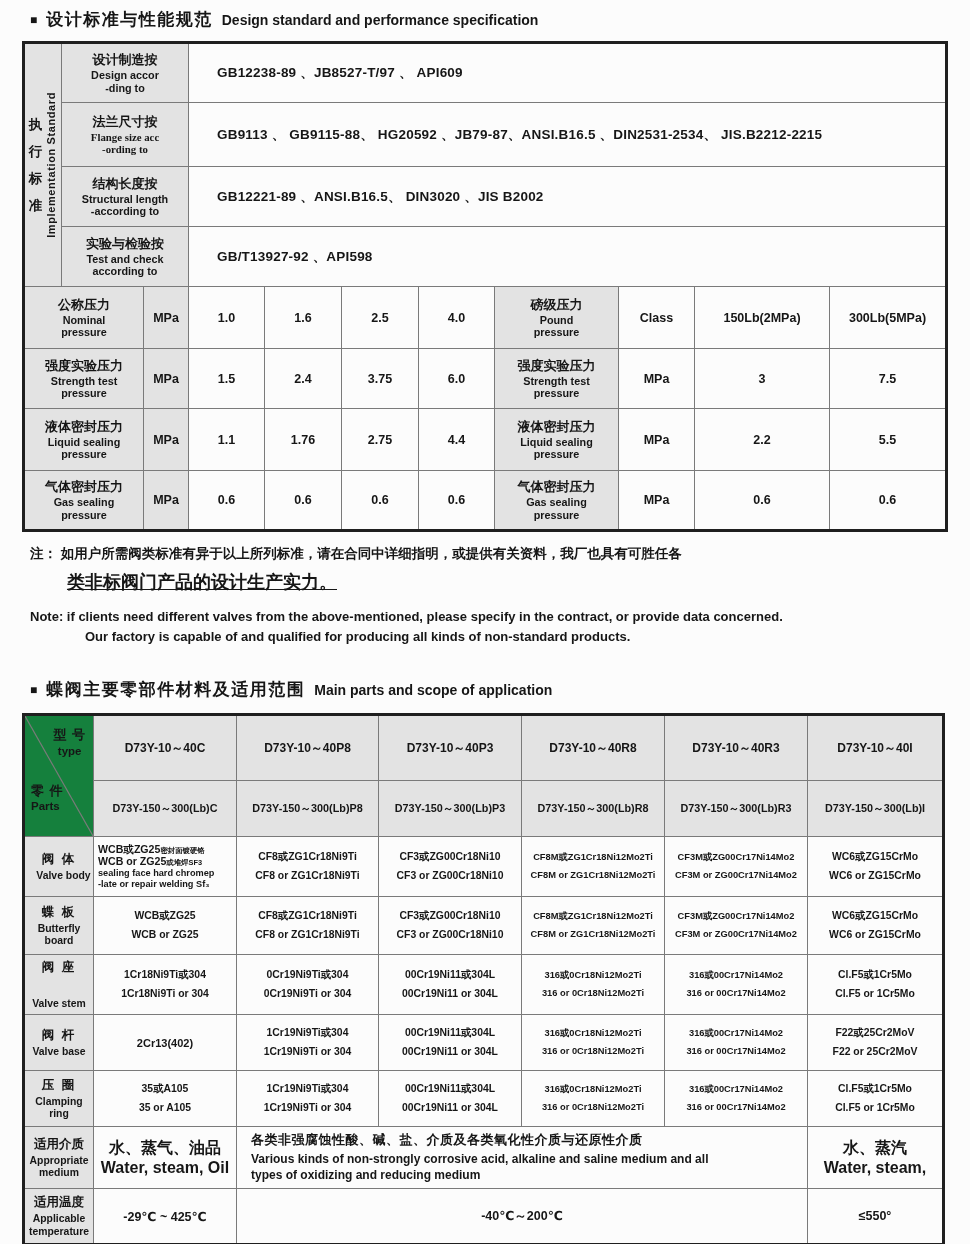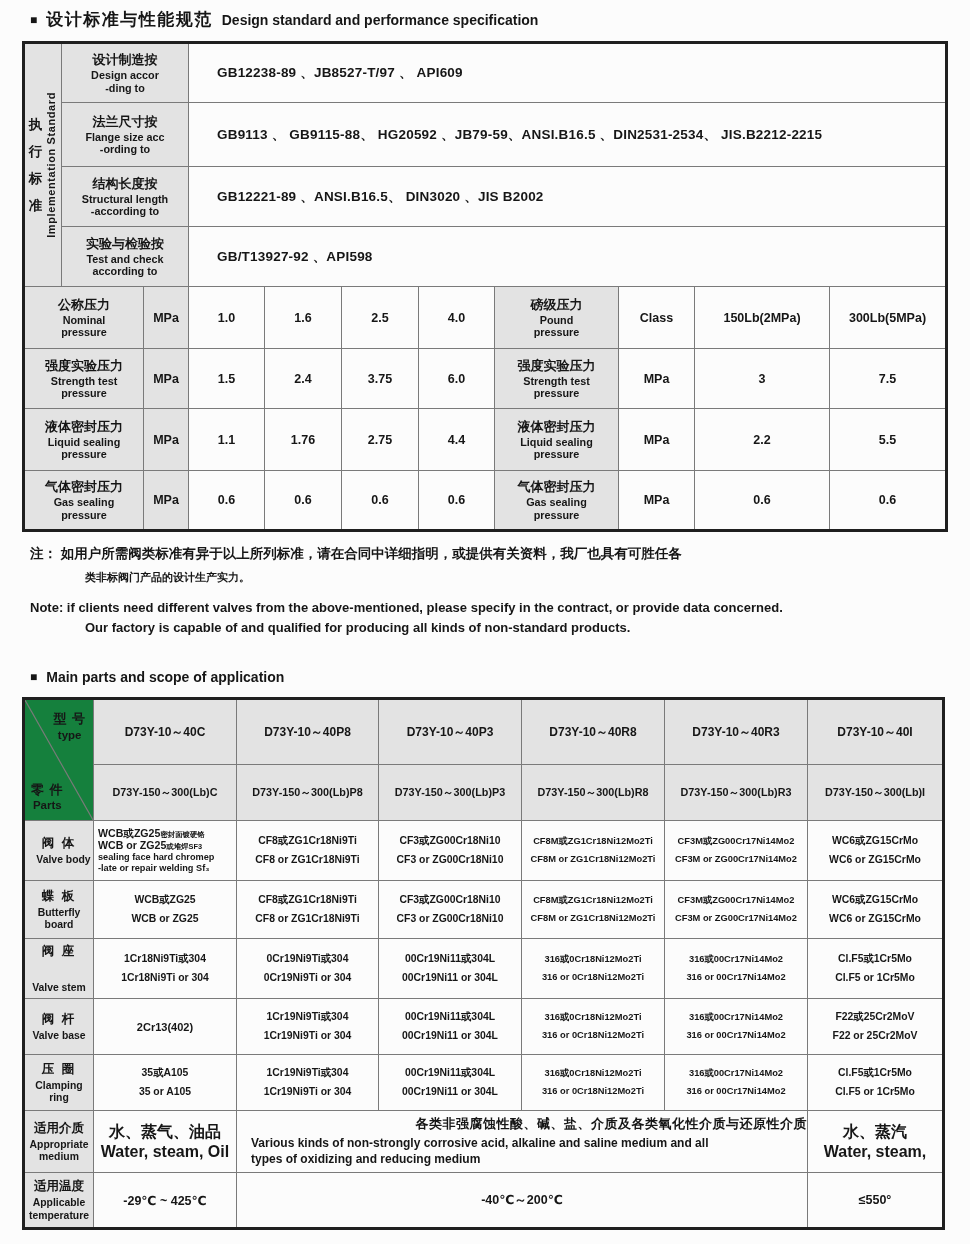--- a/index.html
+++ b/index.html
@@ -26,48 +26,48 @@
   .lbl .en{font-size:10.8px;line-height:1.18;white-space:pre-line;}
   .std-val{text-align:left;padding-left:28px;font-size:13.5px;letter-spacing:0.2px;}
   .unit{font-size:12.5px;}
   .pv{font-size:12.5px;}
   .vwrap{display:flex;align-items:center;justify-content:center;gap:3px;}
   .zh-vert{white-space:pre-line;font-size:13.5px;line-height:2.0;}
   .en-vert{writing-mode:vertical-rl;transform:rotate(180deg);font-size:11px;letter-spacing:0.6px;}
   
   .note{margin:13px 0 0 8px;}
   .note .zh1{font-size:13.5px;}
-  .note .zh2{font-size:11px;margin-left:55px;margin-top:7px;}
+  .note .zh2{font-size:18px;margin-left:37px;margin-top:7px;text-decoration:underline;}
   .note .en1{font-size:13px;margin-top:15px;}
   .note .en2{font-size:13px;margin-left:55px;margin-top:5px;}
   .sec2{margin-top:34px;}
   
   .corner{position:relative;background:#15803d;}
   .corner svg{position:absolute;left:0;top:0;width:100%;height:100%;display:block;}
   .corner .tp{position:absolute;top:10px;right:7px;text-align:center;}
   .corner .tp .zh{font-size:13px;letter-spacing:1px;}
   .corner .tp .en{font-size:11.5px;margin-top:1px;}
-  .corner .pt{position:absolute;bottom:9px;left:6px;text-align:center;}
+  .corner .pt{position:absolute;bottom:24px;left:6px;text-align:left;}
   .corner .pt .zh{font-size:13px;letter-spacing:1px;}
   .corner .pt .en{font-size:11.5px;}
   .type-c{font-size:12px;}
   .code-c{font-size:10.8px;}
   .mat-label .zh{font-size:12.5px;letter-spacing:2px;}
   .mat-label .en{font-size:10.4px;line-height:1.2;white-space:pre-line;margin-top:2px;}
   .mcell{display:flex;flex-direction:column;justify-content:center;gap:8px;}
   .mcell span{font-size:10.4px;line-height:1;white-space:nowrap;}
   tr.mat td:nth-child(5) span,tr.mat td:nth-child(6) span{font-size:9.3px;}
   .vb1{text-align:left;padding:2px 0 2px 4px;font-size:10.6px;line-height:1.2;}
   .vb1 .sm{font-size:7.4px;}
   .vb1 .nt{font-size:9.2px;display:block;}
   .single{font-size:11px;margin-left:45px;}
   .med-c1 .zh{font-size:16px;}
   .med-c1 .en{font-size:16px;}
   .med-merged{text-align:left;padding-left:14px;}
-  .med-merged .zh{font-size:13px;letter-spacing:0.5px;text-align:right;}
+  .med-merged .zh{font-size:13px;letter-spacing:0.5px;}
   .med-merged .en{font-size:12px;white-space:pre-line;line-height:1.3;margin-top:3px;font-weight:bold;}
   .temp{font-size:12.5px;}
 </style>
 </head>
 <body>
 
 <div class="page">
 
   <div class="sec-title">
     <span class="bullet">■</span>
@@ -103,24 +103,24 @@
       <td class="gray lbl" colspan="2">
         <div class="zh" style="white-space: pre-line;">设计制造按</div>
         <div class="en" style="white-space: pre-line;">Design accor
 -ding to</div>
       </td>
       <td class="std-val" colspan="8">GB12238-89 、JB8527-T/97 、 API609</td>
     </tr>
     <tr style="height:64px">
       <td class="gray lbl" colspan="2">
         <div class="zh" style="white-space: pre-line;">法兰尺寸按</div>
-        <div class="en" style="white-space: pre-line;">Flange size acc
+        <div class="en" style="white-space: pre-line; font-family: Liberation Serif, serif;">Flange size acc
 -ording to</div>
       </td>
-      <td class="std-val" colspan="8">GB9113 、 GB9115-88、  HG20592 、JB79-59、ANSI.B16.5 、DIN2531-2534、  JIS.B2212-2215</td>
+      <td class="std-val" colspan="8">GB9113 、 GB9115-88、  HG20592 、JB79-87、ANSI.B16.5 、DIN2531-2534、  JIS.B2212-2215</td>
     </tr>
     <tr style="height:60px">
       <td class="gray lbl" colspan="2">
         <div class="zh" style="white-space: pre-line;">结构长度按</div>
         <div class="en" style="white-space: pre-line;">Structural length
 -according to</div>
       </td>
       <td class="std-val" colspan="8">GB12221-89 、ANSI.B16.5、  DIN3020 、JIS  B2002</td>
     </tr>
     <tr style="height:60px">
@@ -217,20 +217,21 @@
 
   <div class="note">
     <div class="zh1">注：   如用户所需阀类标准有异于以上所列标准，请在合同中详细指明，或提供有关资料，我厂也具有可胜任各</div>
     <div class="zh2">类非标阀门产品的设计生产实力。</div>
     <div class="en1">Note: if clients need different valves from the above-mentioned, please specify in the contract, or provide data concerned.</div>
     <div class="en2">Our factory is capable of and qualified for producing all kinds of non-standard products.</div>
   </div>
 
   <div class="sec-title sec2">
     <span class="bullet">■</span>
+    <span class="zh-title">蝶阀主要零部件材料及适用范围</span>
     <span class="en-title">Main parts and scope of application</span>
   </div>
 
   <table class="t2">
     <colgroup>
       <col style="width:70px">
         <col style="width:143px">
         <col style="width:142px">
         <col style="width:143px">
       <col style="width:143px">

